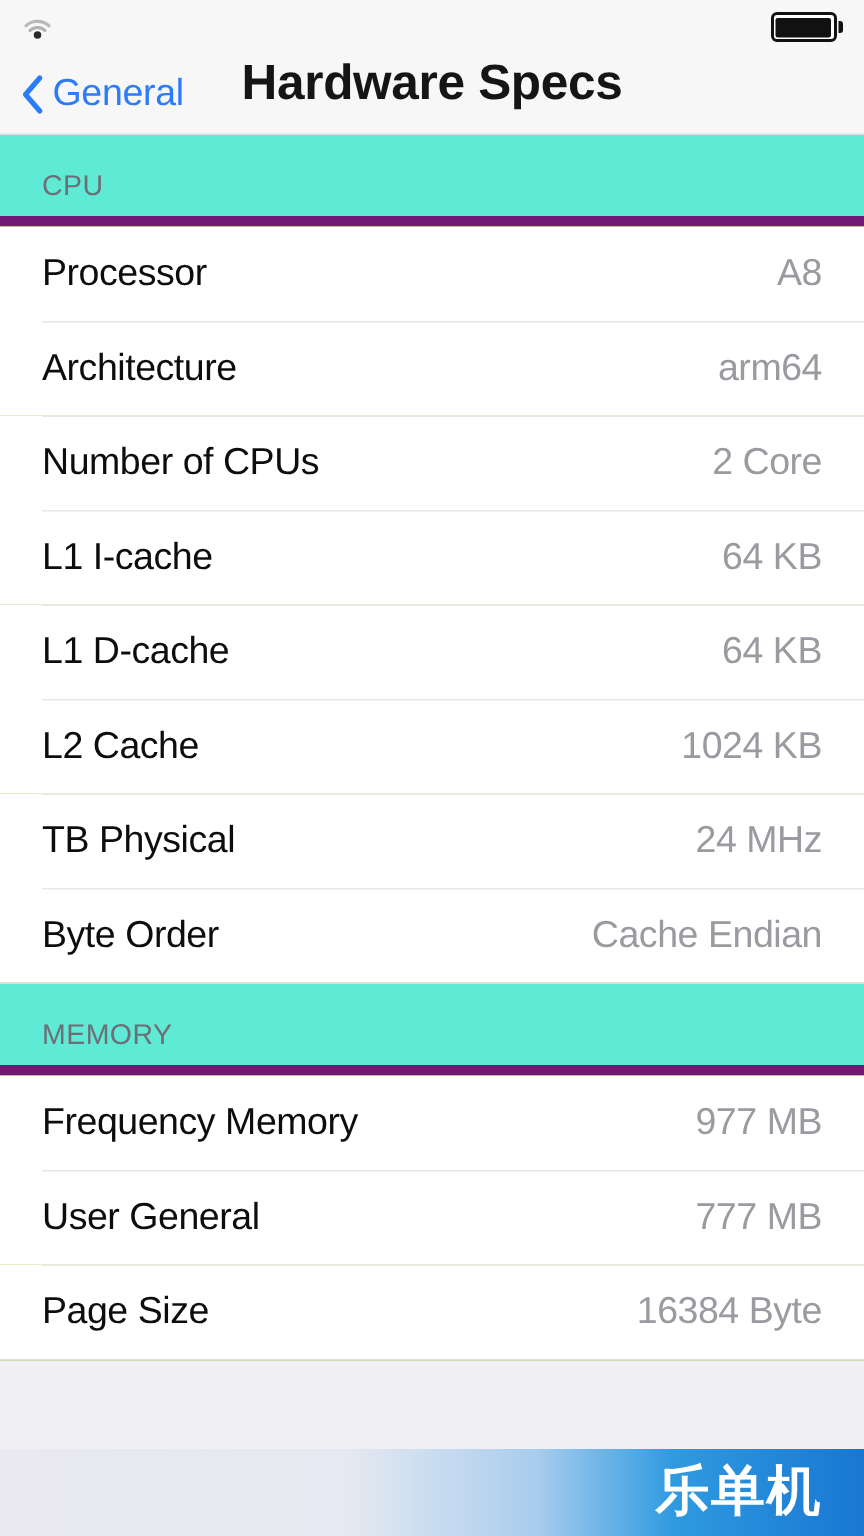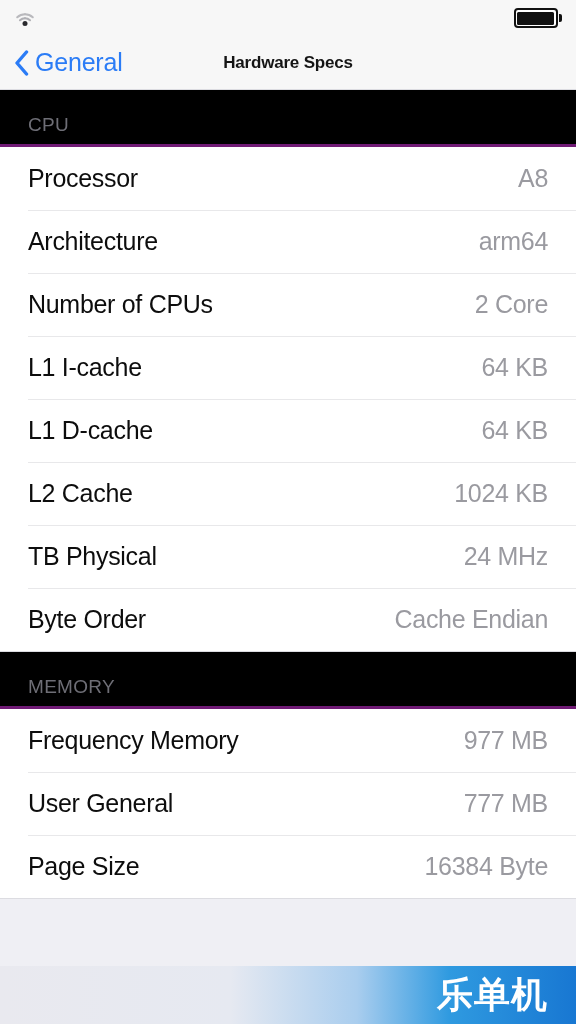--- a/index.html
+++ b/index.html
@@ -76,21 +76,20 @@
     margin-left: 1.5px;
   }
 
   
   .nav-bar {
     height: 54px;
     flex: 0 0 54px;
     background: #f7f7f7;
     position: relative;
     display: flex;
-    align-items: center;
     border-bottom: 1px solid #dcdce1;
   }
 
   .back-button {
     display: flex;
     align-items: center;
     padding-left: 14px;
     cursor: pointer;
     z-index: 2;
   }
@@ -105,51 +104,51 @@
   .back-label {
     font-size: 25px;
     color: #2b7cf6;
     letter-spacing: -0.2px;
   }
 
   .nav-title {
     position: absolute;
     left: 0; right: 0;
     text-align: center;
-    font-size: 17px;
+    font-size: 33px;
     font-weight: bold;
     color: #151515;
     letter-spacing: -0.2px;
     pointer-events: none;
   }
 
   
   .list {
     flex: 1 1 auto;
     background: #efeff4;
     overflow: hidden;
   }
 
   .section-header {
     height: 54px;
-    background: #000000;
+    background: #5eead4;
     display: flex;
     align-items: flex-end;
     padding: 0 0 8px 28px;
   }
 
   .section-header span {
     font-size: 19px;
     color: #6e6e76;
     letter-spacing: 0.3px;
   }
 
   .rows {
     background: #84cc16;
-    border-top: 3px solid #701a75;
+    border-top: 7px solid #701a75;
     border-bottom: 1px solid #dcdce1;
   }
 
   .row {
     height: 63px;
     display: flex;
     align-items: center;
     justify-content: space-between;
     padding: 0 28px 0 28px;
     background: #ffffff;

